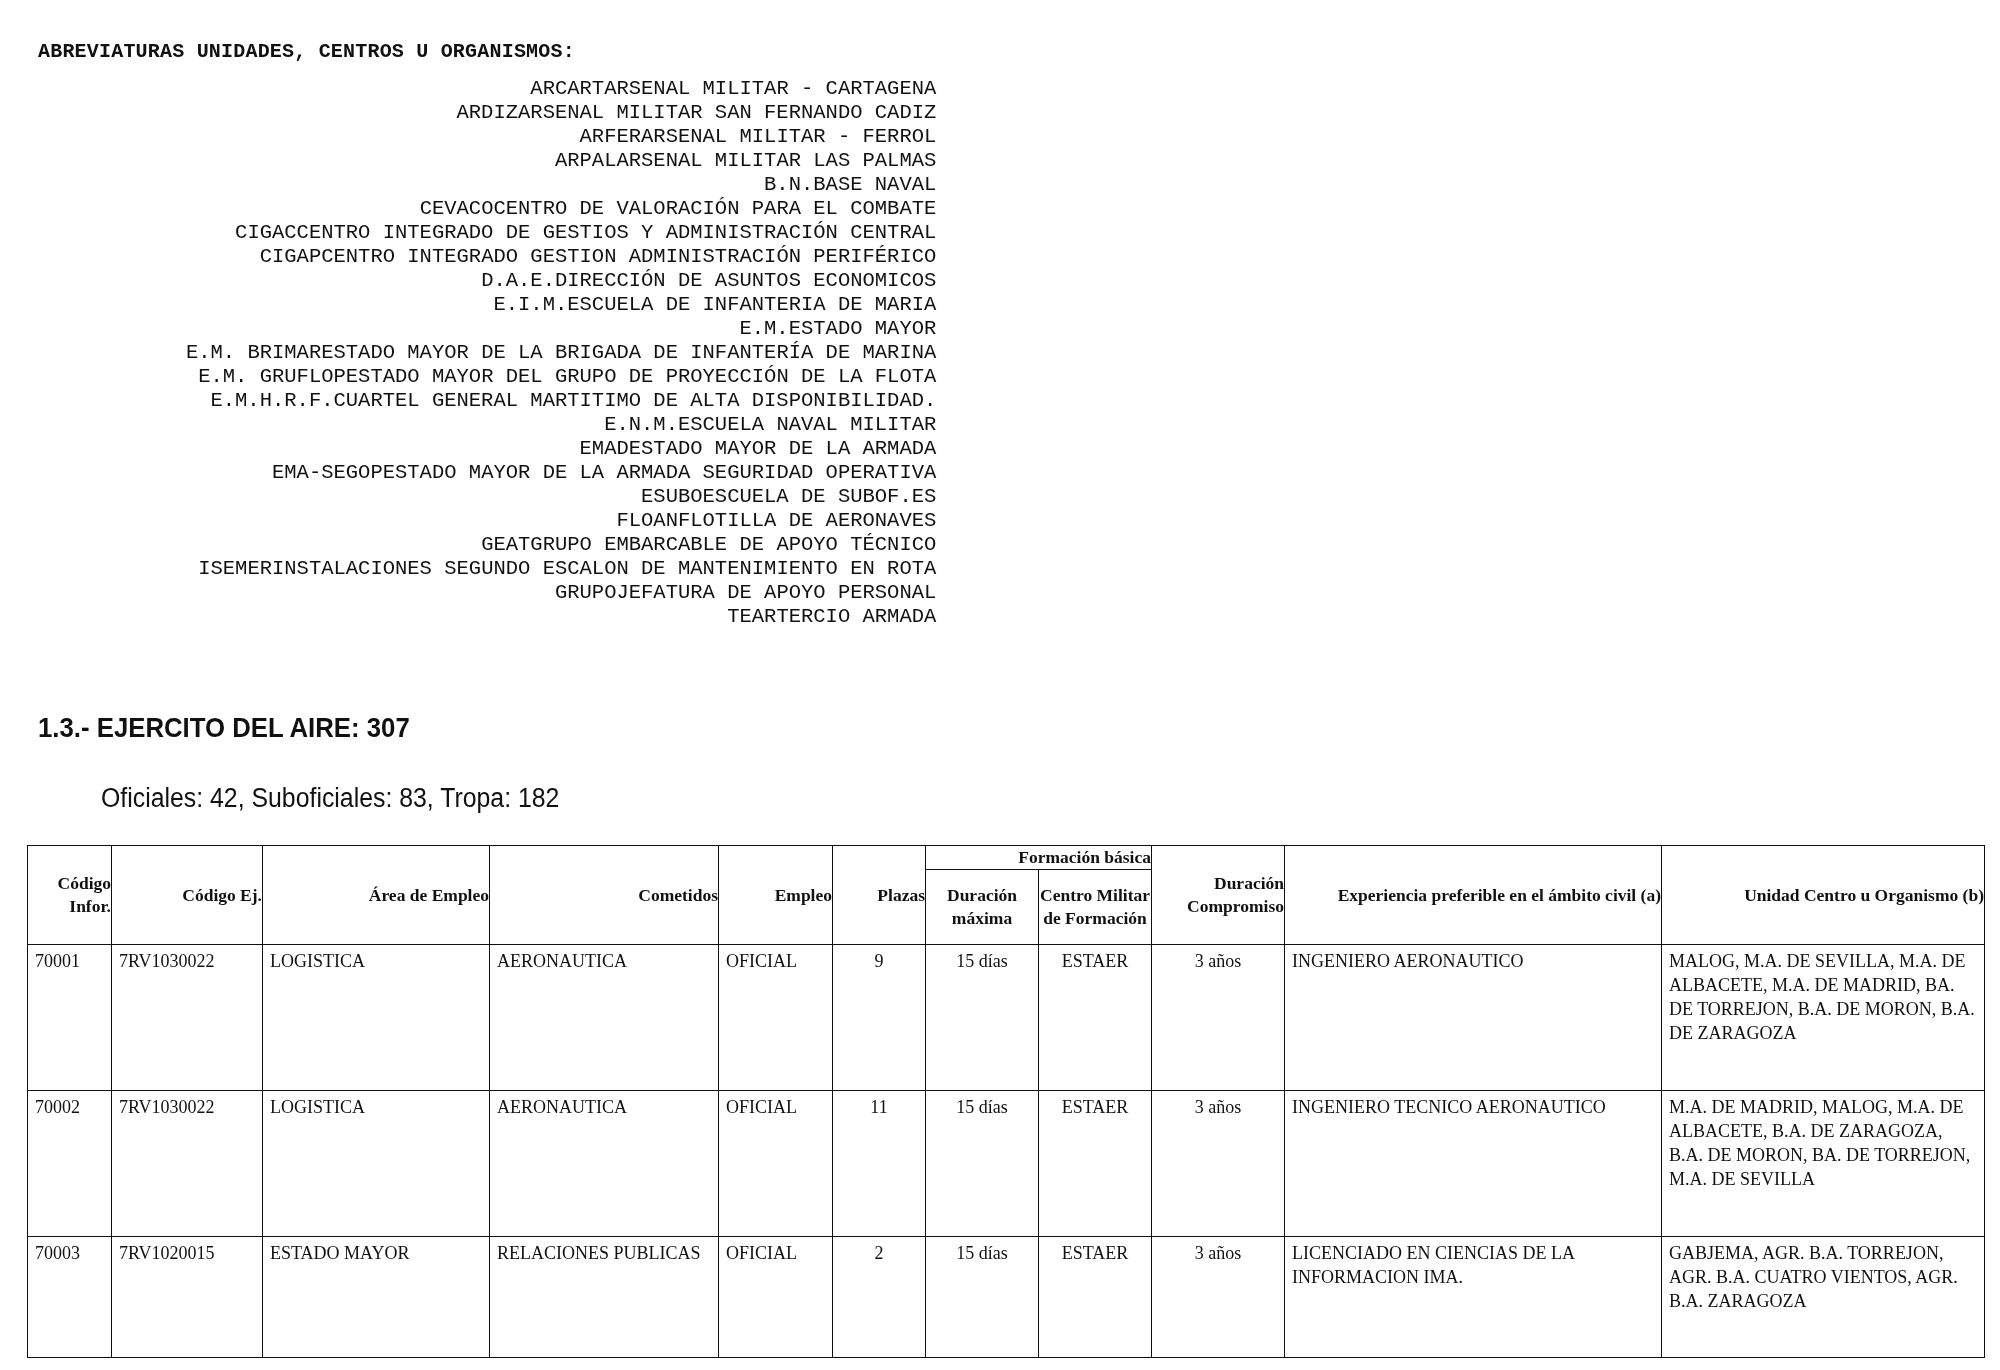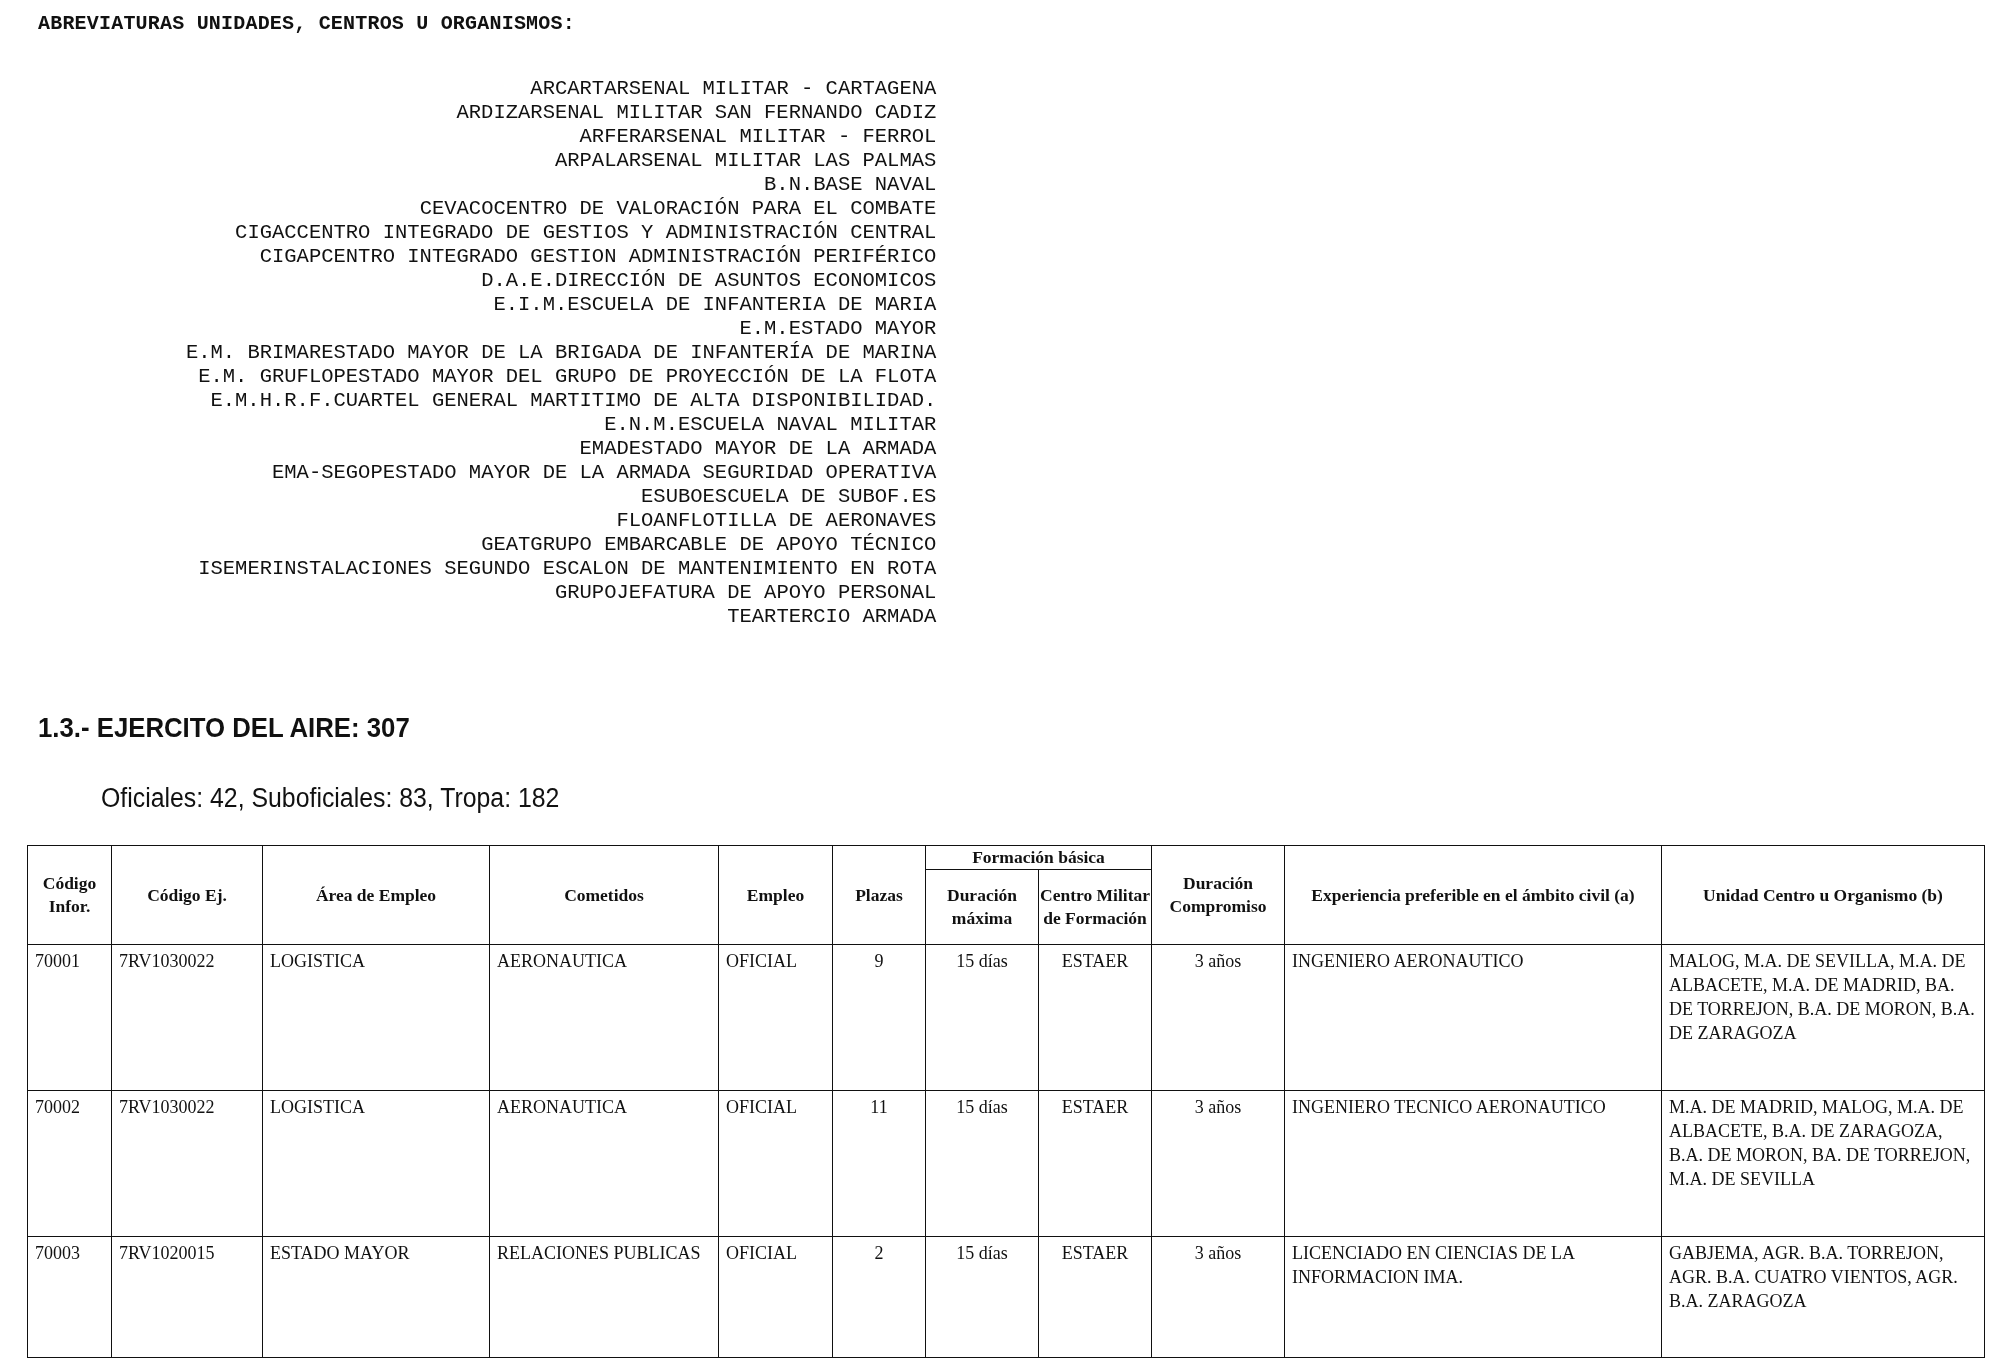--- a/index.html
+++ b/index.html
@@ -1,21 +1,21 @@
 <!DOCTYPE html>
 <html><head>
 <meta charset="utf-8">
 <style>
   html, body { margin: 0; padding: 0; }
   body {
     width: 2000px; height: 1370px; background: #ffffff; position: relative; overflow: hidden;
     color: #111;
   }
   .abbr-title {
-    position: absolute; left: 38px; top: 12px;
+    position: absolute; left: 38px; top: 40px;
     font-family: "Liberation Mono", monospace; font-weight: bold; font-size: 20px;
     letter-spacing: 0.2px;
   }
   .abbr-list { position: absolute; left: 38px; top: 77px; text-align: right; }
   .abbr-row {
     height: 24px; line-height: 24px; white-space: nowrap;
     font-family: "Liberation Mono", monospace; font-size: 20.5px;
   }
   .abbr-code { display: inline-block; width: 234px; }
   .abbr-desc { display: inline-block; }
@@ -37,21 +37,21 @@
     font-family: "Liberation Serif", serif; font-size: 18px;
   }
   table.grid td, table.grid th {
     border: 1.6px solid #111; padding: 0; vertical-align: top;
   }
   table.grid th {
     font-weight: bold; font-size: 17.5px; text-align: center; vertical-align: middle; line-height: 23px;
   }
   table.grid td { padding: 4px 7px 0 7px; line-height: 24px; }
   td.c { text-align: center; }
-  tr.hdr-top th { height: 22px; }
+  tr.hdr-top th { height: 22px; text-align: right; }
   tr.hdr-sub th { height: 74px; }
   tr.r1 td { height: 141px; }
   tr.r2 td { height: 141px; margin-top: 43px; }
   tr.r3 td { height: 116px; }
 </style>
 </head>
 <body>
 
 <div class="abbr-title">ABREVIATURAS UNIDADES,  CENTROS U ORGANISMOS:</div>
 

